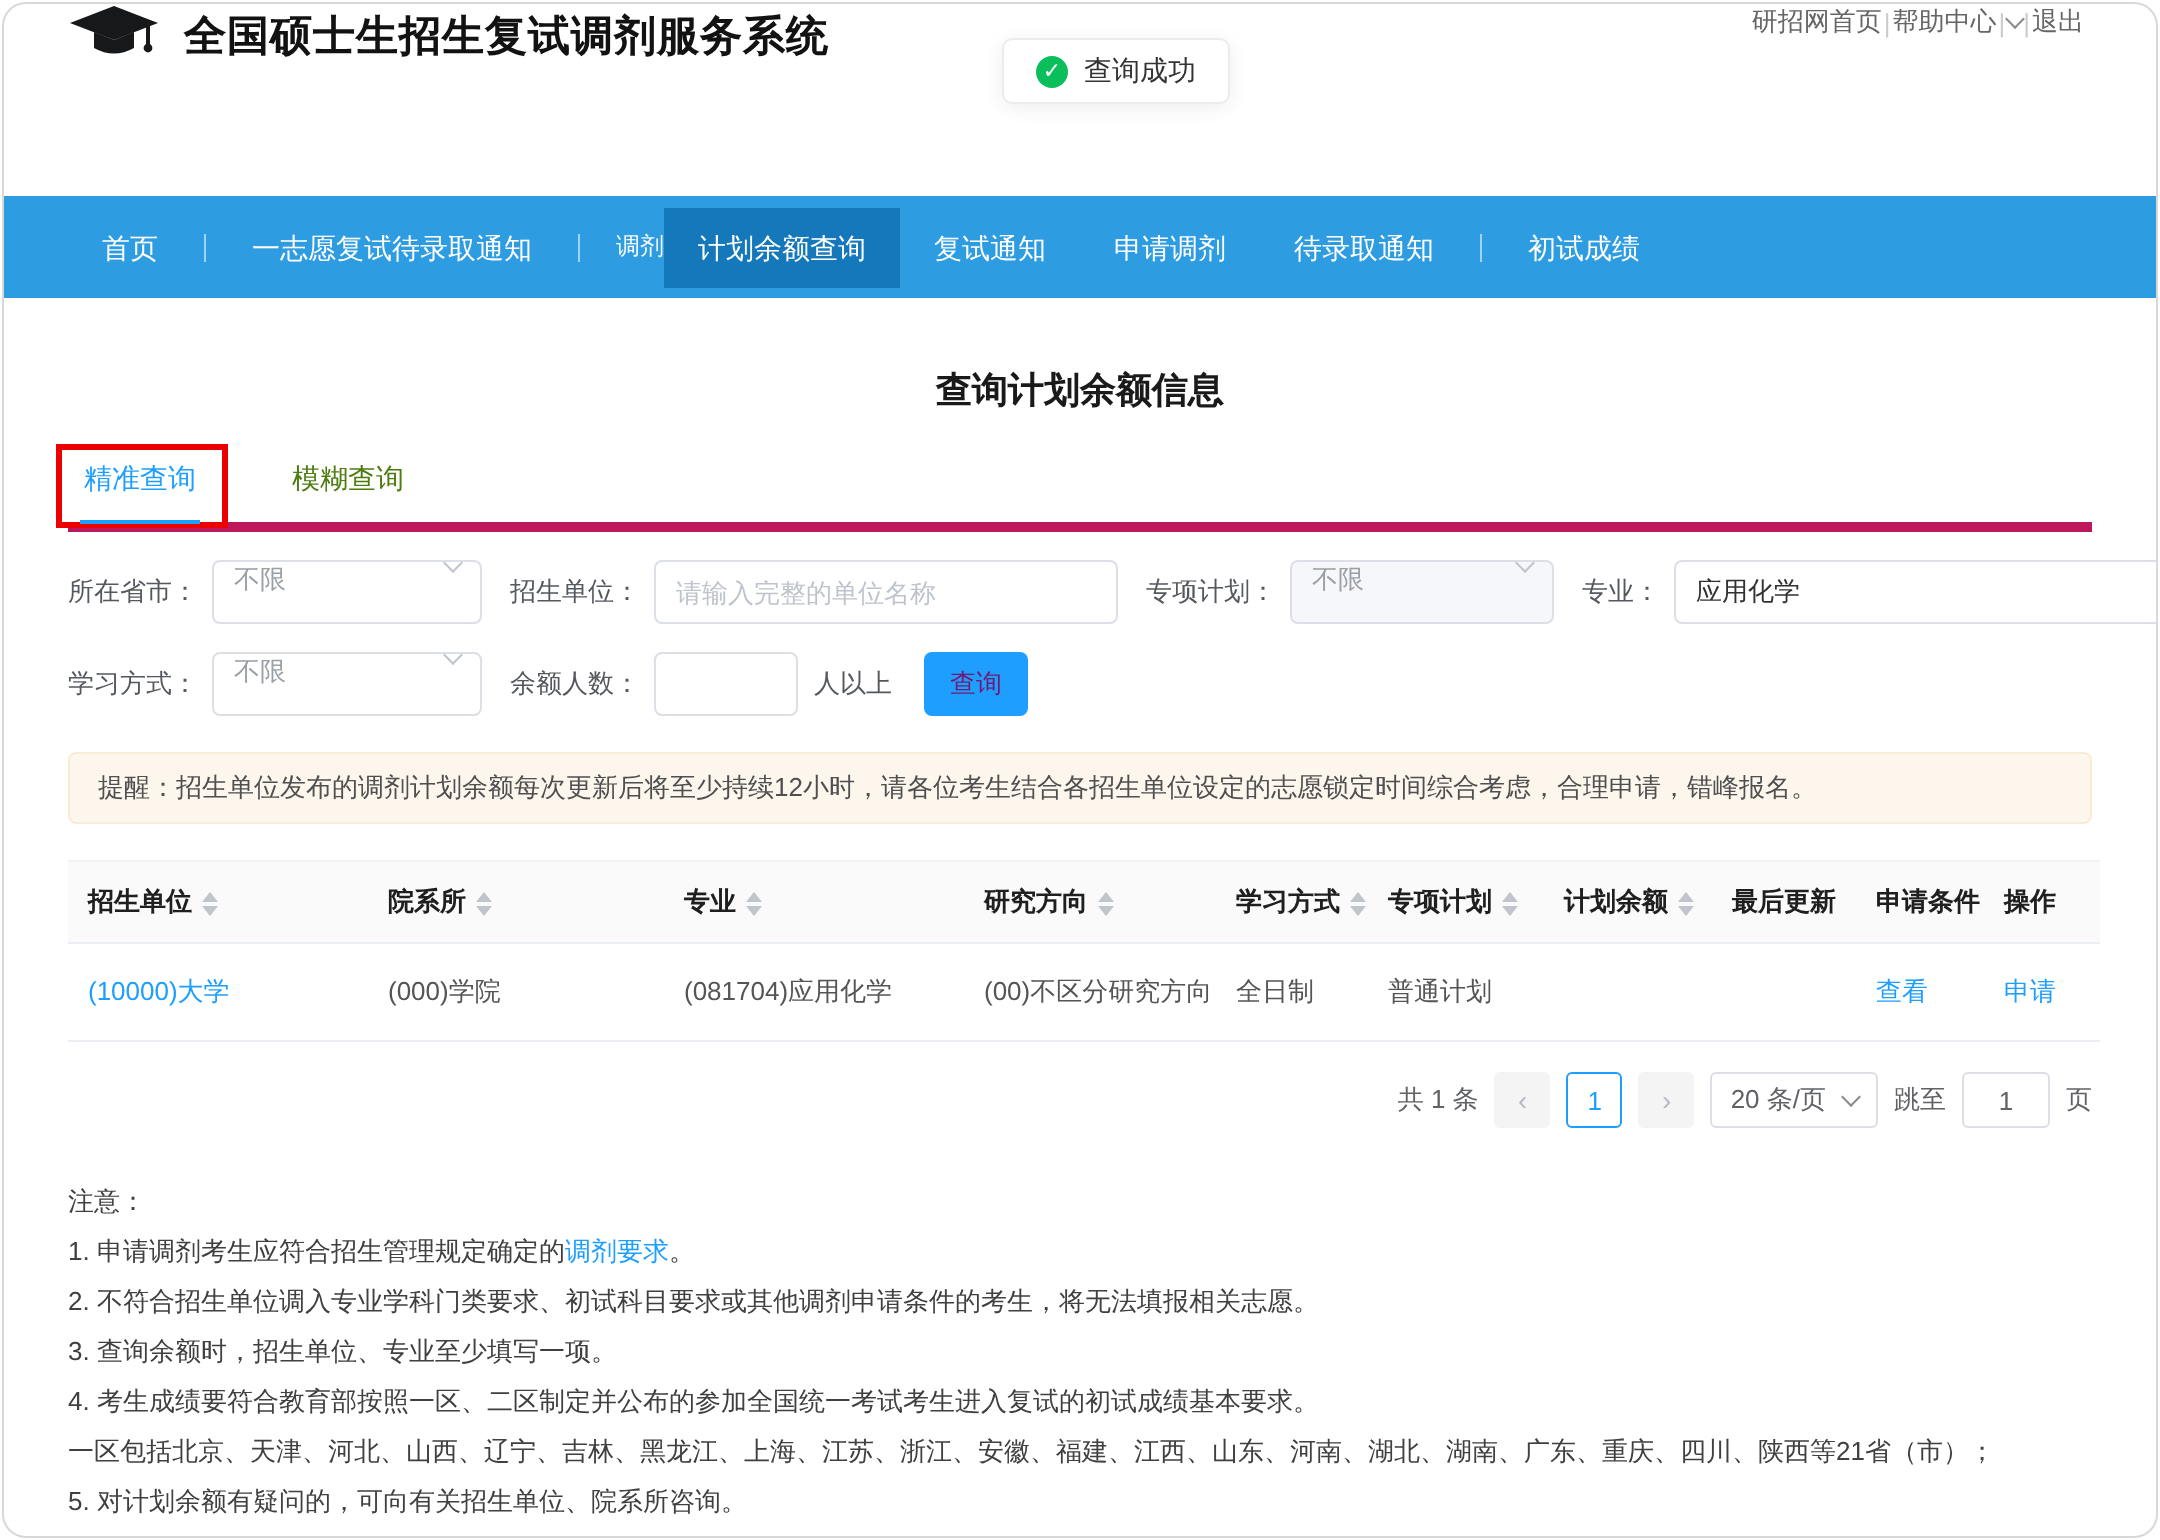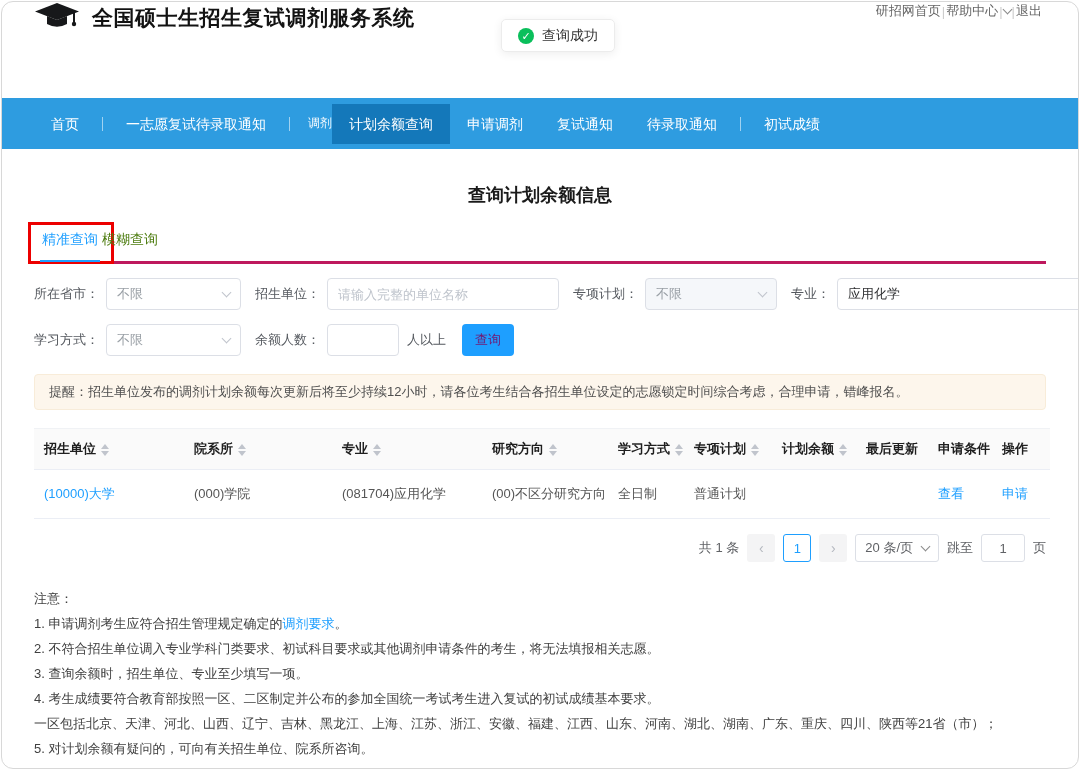--- a/index.html
+++ b/index.html
@@ -25,34 +25,34 @@
 
   
   .nav { height:51px; background:#2e9ce0; display:flex; align-items:center; padding:0 32px; color:#fff; font-size:14px; }
   .nav-item { padding:0 17px; line-height:40px; height:40px; cursor:pointer; white-space:nowrap; }
   .nav-item.active { background:#1478ba; }
   .nav-div { width:1px; height:14px; background:rgba(255,255,255,.55); margin:0 6px; }
   .nav-group-label { font-size:12px; opacity:.95; margin:0 0 0 12px; }
 
   
   .page-title { text-align:center; font-size:18px; font-weight:bold; color:#1a1a1a; margin-top:34px; }
-  .tabs { margin:24px 32px 0; border-bottom:3px solid #be185d; display:flex; padding-left:6px; }
+  .tabs { margin:24px 32px 0; border-bottom:5px solid #be185d; display:flex; gap:44px; padding-left:6px; }
   .tab { font-size:14px; color:#4d7c0f; padding:0 2px 12px; cursor:pointer; position:relative; }
   .tab.active { color:#1e9fff; }
   .tab.active::after { content:""; position:absolute; left:0; right:0; bottom:-1px; height:2px; background:#1e9fff; }
   .annotation { position:absolute; left:-12px; top:-9px; right:-14px; bottom:-3px;
                 border:3px solid #ec0000; pointer-events:none; }
 
   
   .filters { margin:14px 32px 0; font-size:13px; }
   .frow { display:flex; align-items:center; margin-top:14px; }
   .fgroup { display:flex; align-items:center; margin-right:14px; }
   .flabel { margin-right:7px; white-space:nowrap; color:#55595f; }
   .sel { width:135px; height:32px; border:1px solid #dcdfe6; border-radius:4px; background:#fff;
-         display:flex; align-items:center; justify-content:space-between; padding:0 10px;
+         display:flex; justify-content:space-between; padding:0 10px;
          color:#9aa0a6; cursor:pointer; }
   .sel.gray { background:#f5f7fa; width:132px; }
   .sel .chev { border-color:#c0c4cc; }
   .inp { height:32px; border:1px solid #dcdfe6; border-radius:4px; padding:0 10px; font-size:13px;
          color:#303133; font-family:inherit; outline:none; }
   .inp::placeholder { color:#bfc4cc; }
   .suffix { color:#55595f; margin-left:8px; }
   .btn-search { width:52px; height:32px; background:#1e9fff; color:#701a75; border:none; border-radius:4px;
                 font-size:13px; cursor:pointer; margin-left:16px; font-family:inherit; }
 
@@ -117,22 +117,22 @@
     </div>
   </div>
 
   <div class="nav">
     <div class="nav-item">首页</div>
     <div class="nav-div"></div>
     <div class="nav-item">一志愿复试待录取通知</div>
     <div class="nav-div"></div>
     <span class="nav-group-label">调剂</span>
     <div class="nav-item active">计划余额查询</div>
+    <div class="nav-item">复试通知</div>
     <div class="nav-item">申请调剂</div>
-    <div class="nav-item">复试通知</div>
     <div class="nav-item">待录取通知</div>
     <div class="nav-div"></div>
     <div class="nav-item">初试成绩</div>
   </div>
 
   <div class="page-title">查询计划余额信息</div>
 
   <div class="tabs">
     <div class="tab active">
       <span>精准查询</span>

